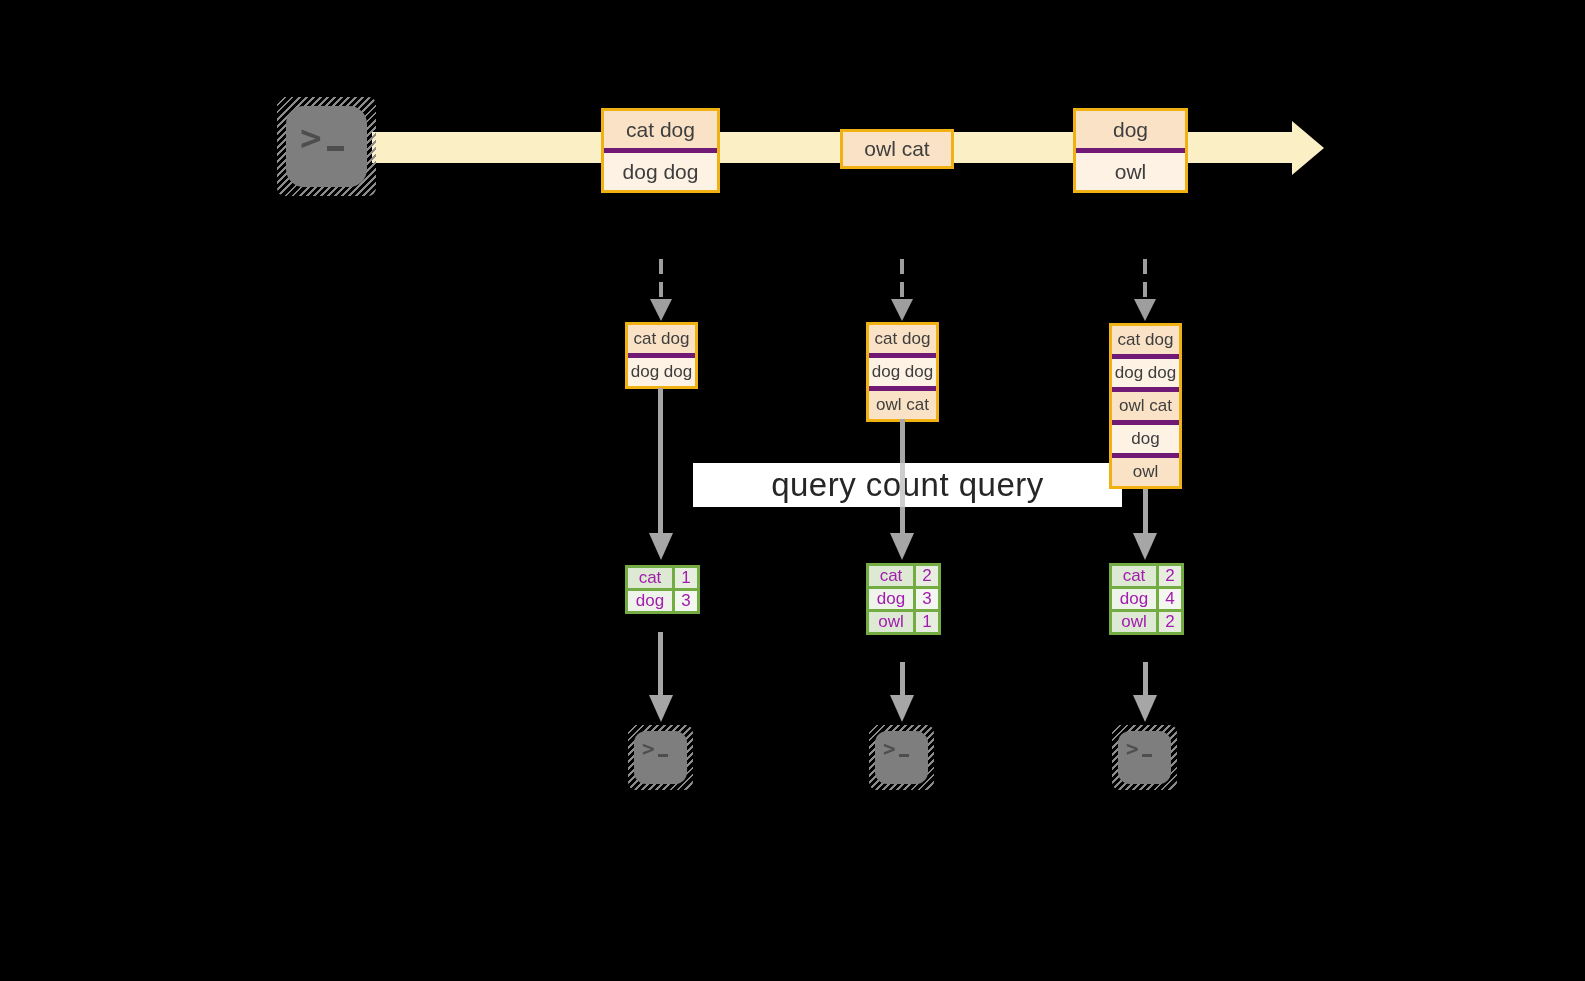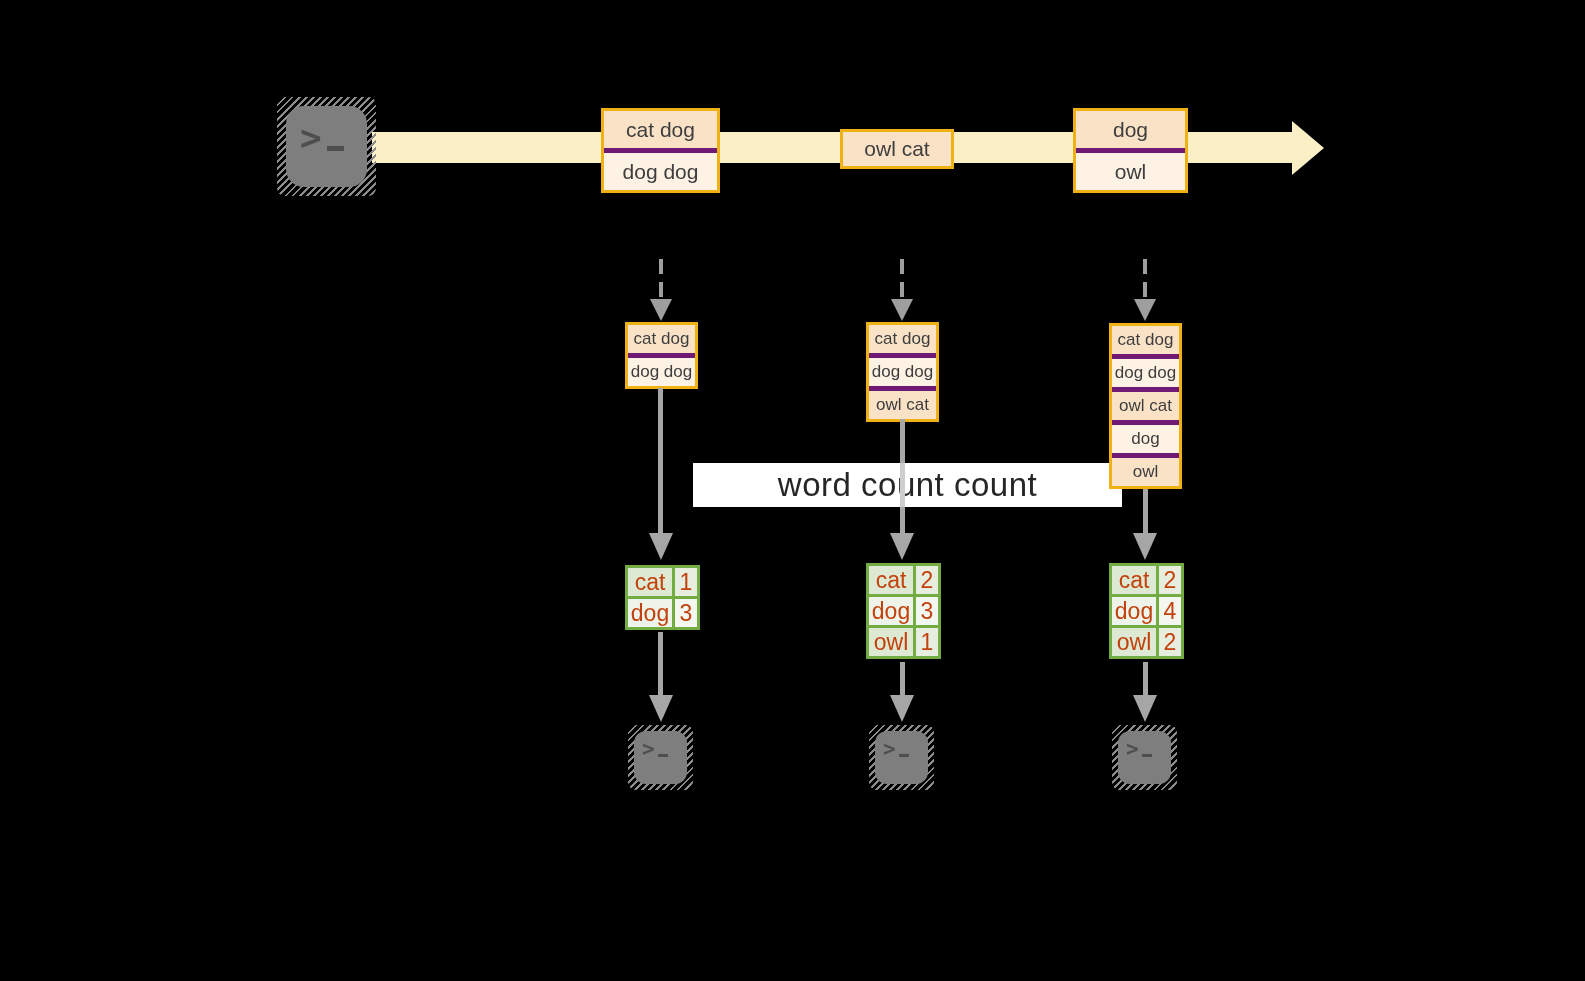--- a/index.html
+++ b/index.html
@@ -51,21 +51,21 @@
          border-right:12px solid transparent;border-top:27px solid #A6A6A6;}
 
   
   .banner{position:absolute;left:693px;top:463px;width:429px;height:44px;background:#FFFFFF;
           z-index:2;display:flex;align-items:center;justify-content:center;}
   .banner span{font-size:33px;color:#262626;letter-spacing:0.5px;}
 
   
   .gtable{position:absolute;border:3px solid #74AC44;background:#74AC44;display:grid;
           grid-template-columns:44px 22px;gap:3px;}
-  .gcell{display:flex;align-items:center;justify-content:center;height:28px;font-size:23px;color:#c2410c;}
+  .gcell{display:flex;align-items:center;justify-content:center;height:20px;font-size:17px;color:#a21caf;}
   .g-dark{background:#DEE9D4;}
   .g-dark-c{background:#E7EEDF;}
   .g-light{background:#EEF4EA;}
   .g-light-c{background:#F3F7F0;}
 </style>
 </head>
 <body>
 
 <div class="stage">
 
@@ -109,21 +109,21 @@
   </div>
   <div class="obox mini z3" style="left:1109px;top:323px;">
     <div class="orow">cat dog</div>
     <div class="orow">dog dog</div>
     <div class="orow">owl cat</div>
     <div class="orow">dog</div>
     <div class="orow">owl</div>
   </div>
 
   <div class="banner">
-    <span>word count count</span>
+    <span>query count query</span>
   </div>
 
   <div class="vline" style="left:658px;top:388px;height:145px;"></div>
   <div class="vhead" style="left:649px;top:533px;"></div>
 
   <div class="vline" style="left:900px;top:419px;height:44px;"></div>
   <div class="vline lite" style="left:900px;top:463px;height:44px;"></div>
   <div class="vline" style="left:900px;top:507px;height:26px;"></div>
   <div class="vhead" style="left:890px;top:533px;"></div>
 

